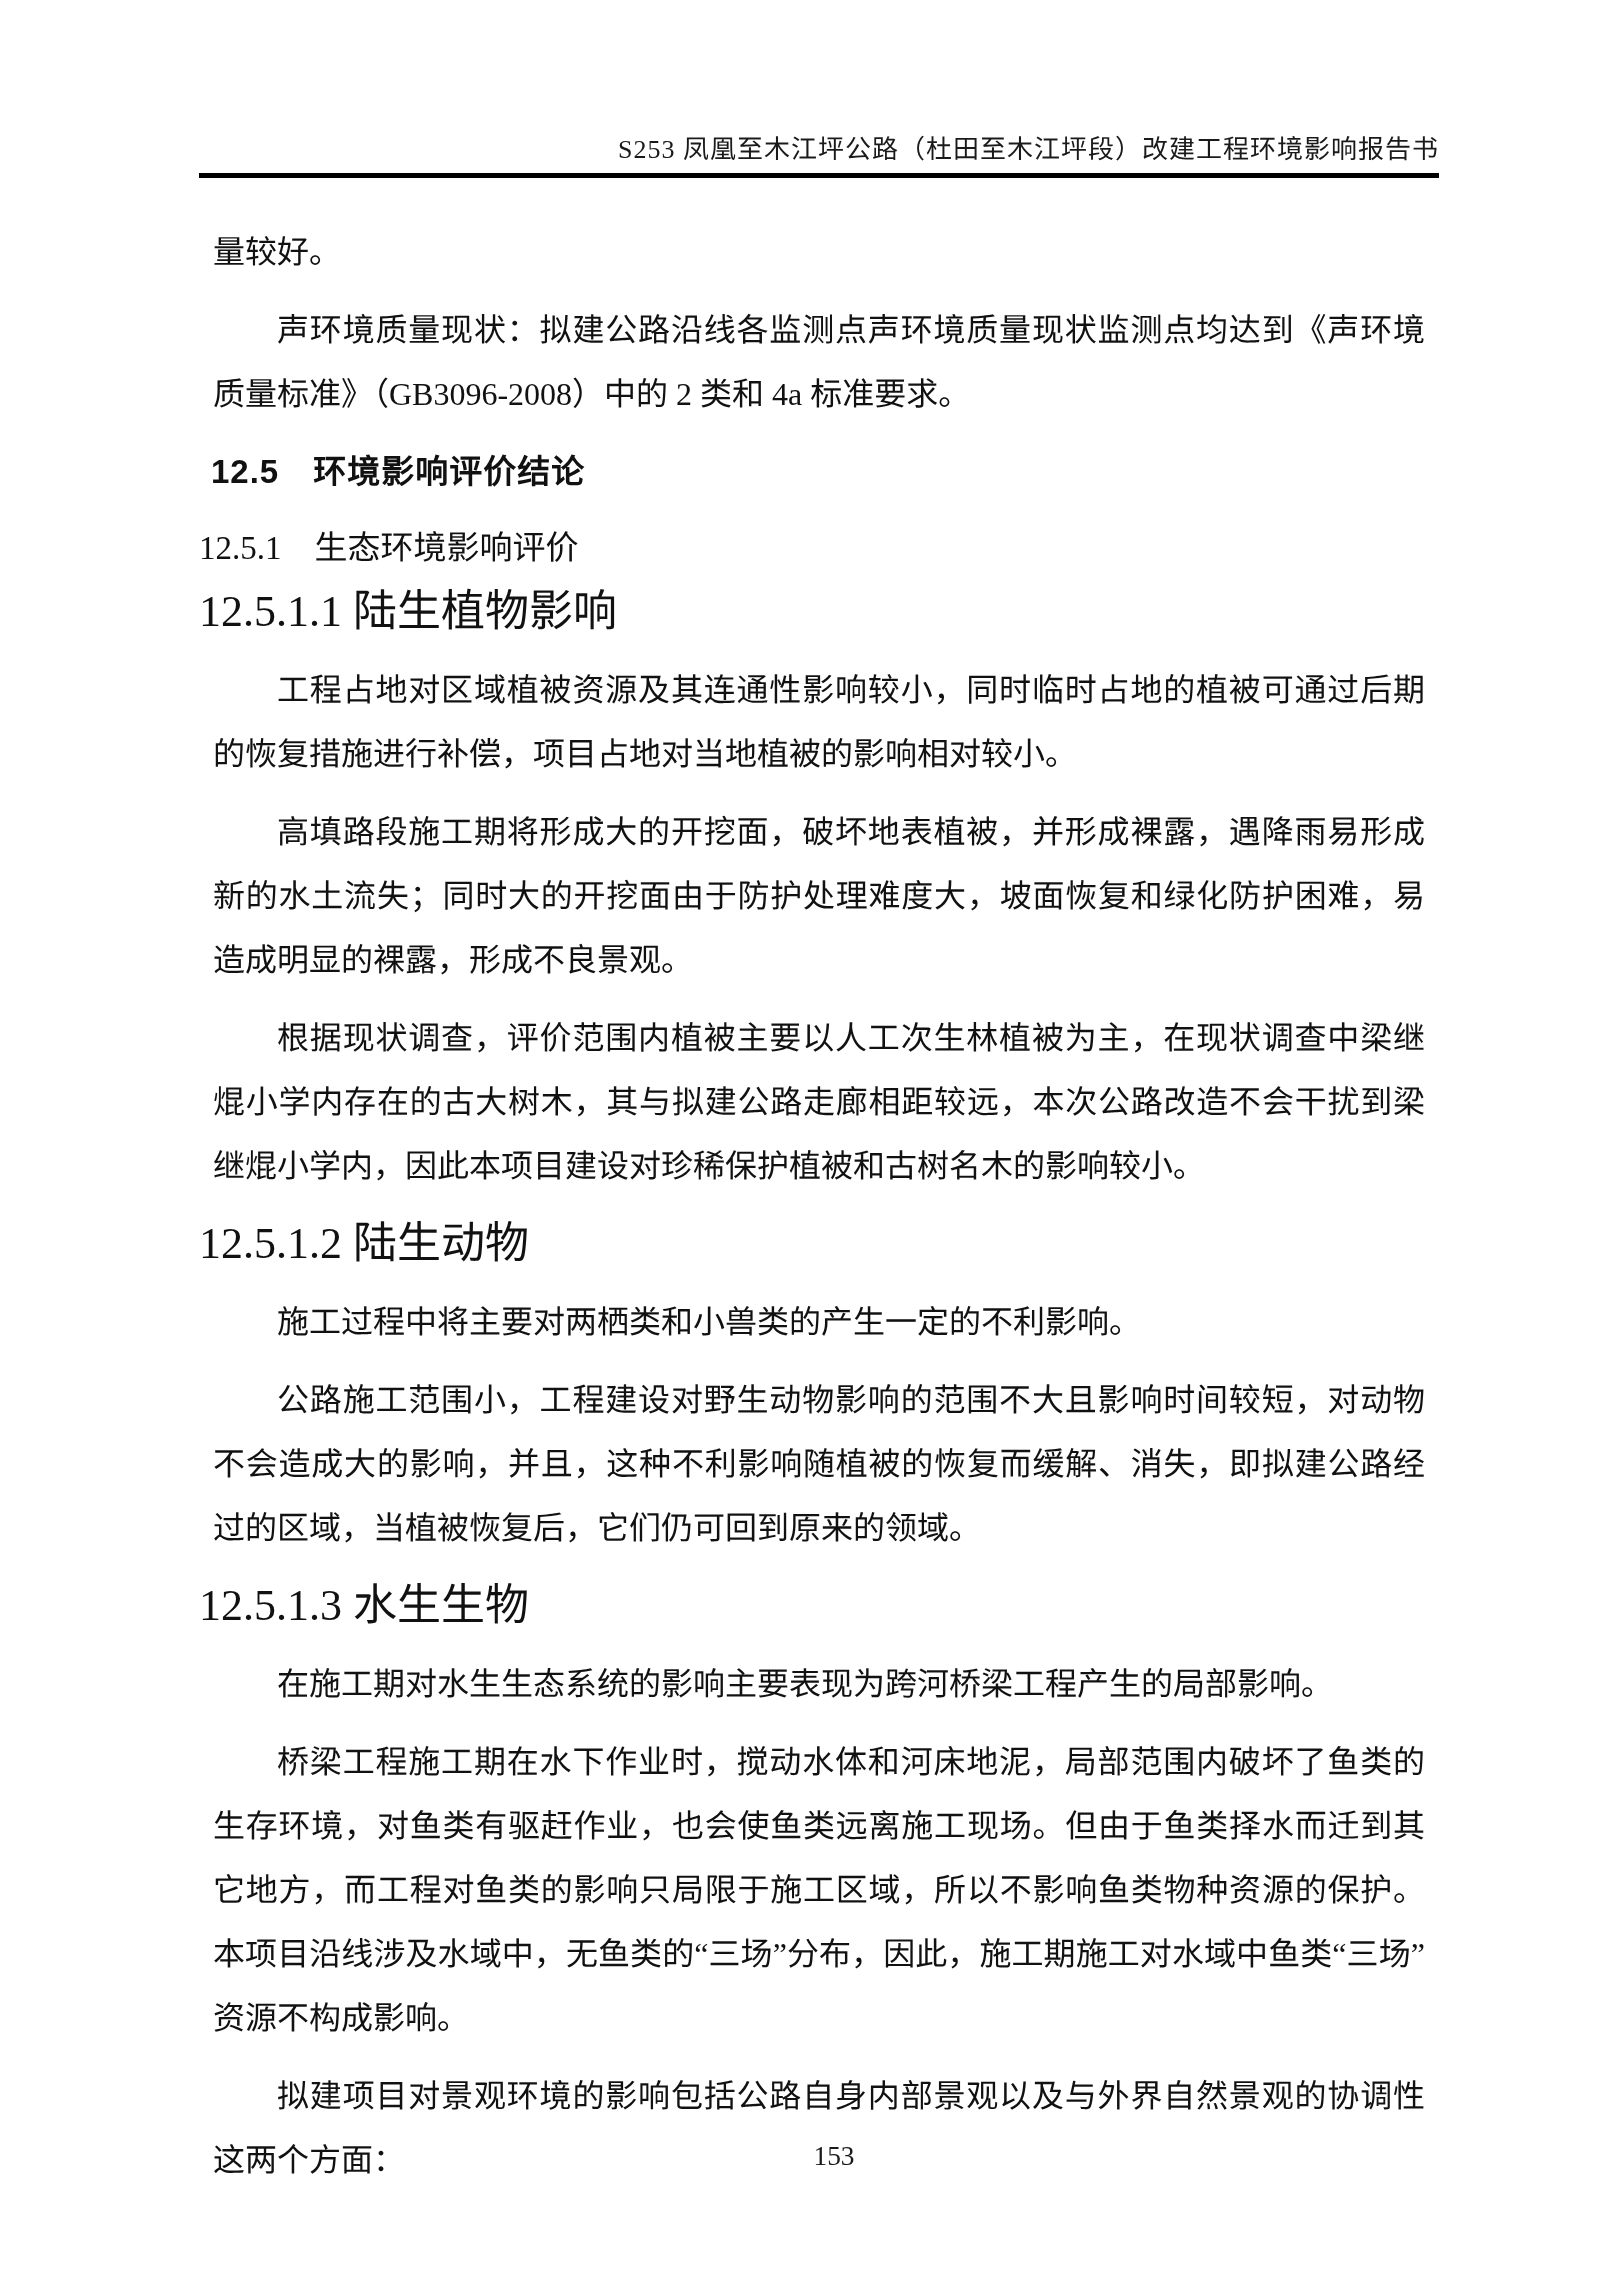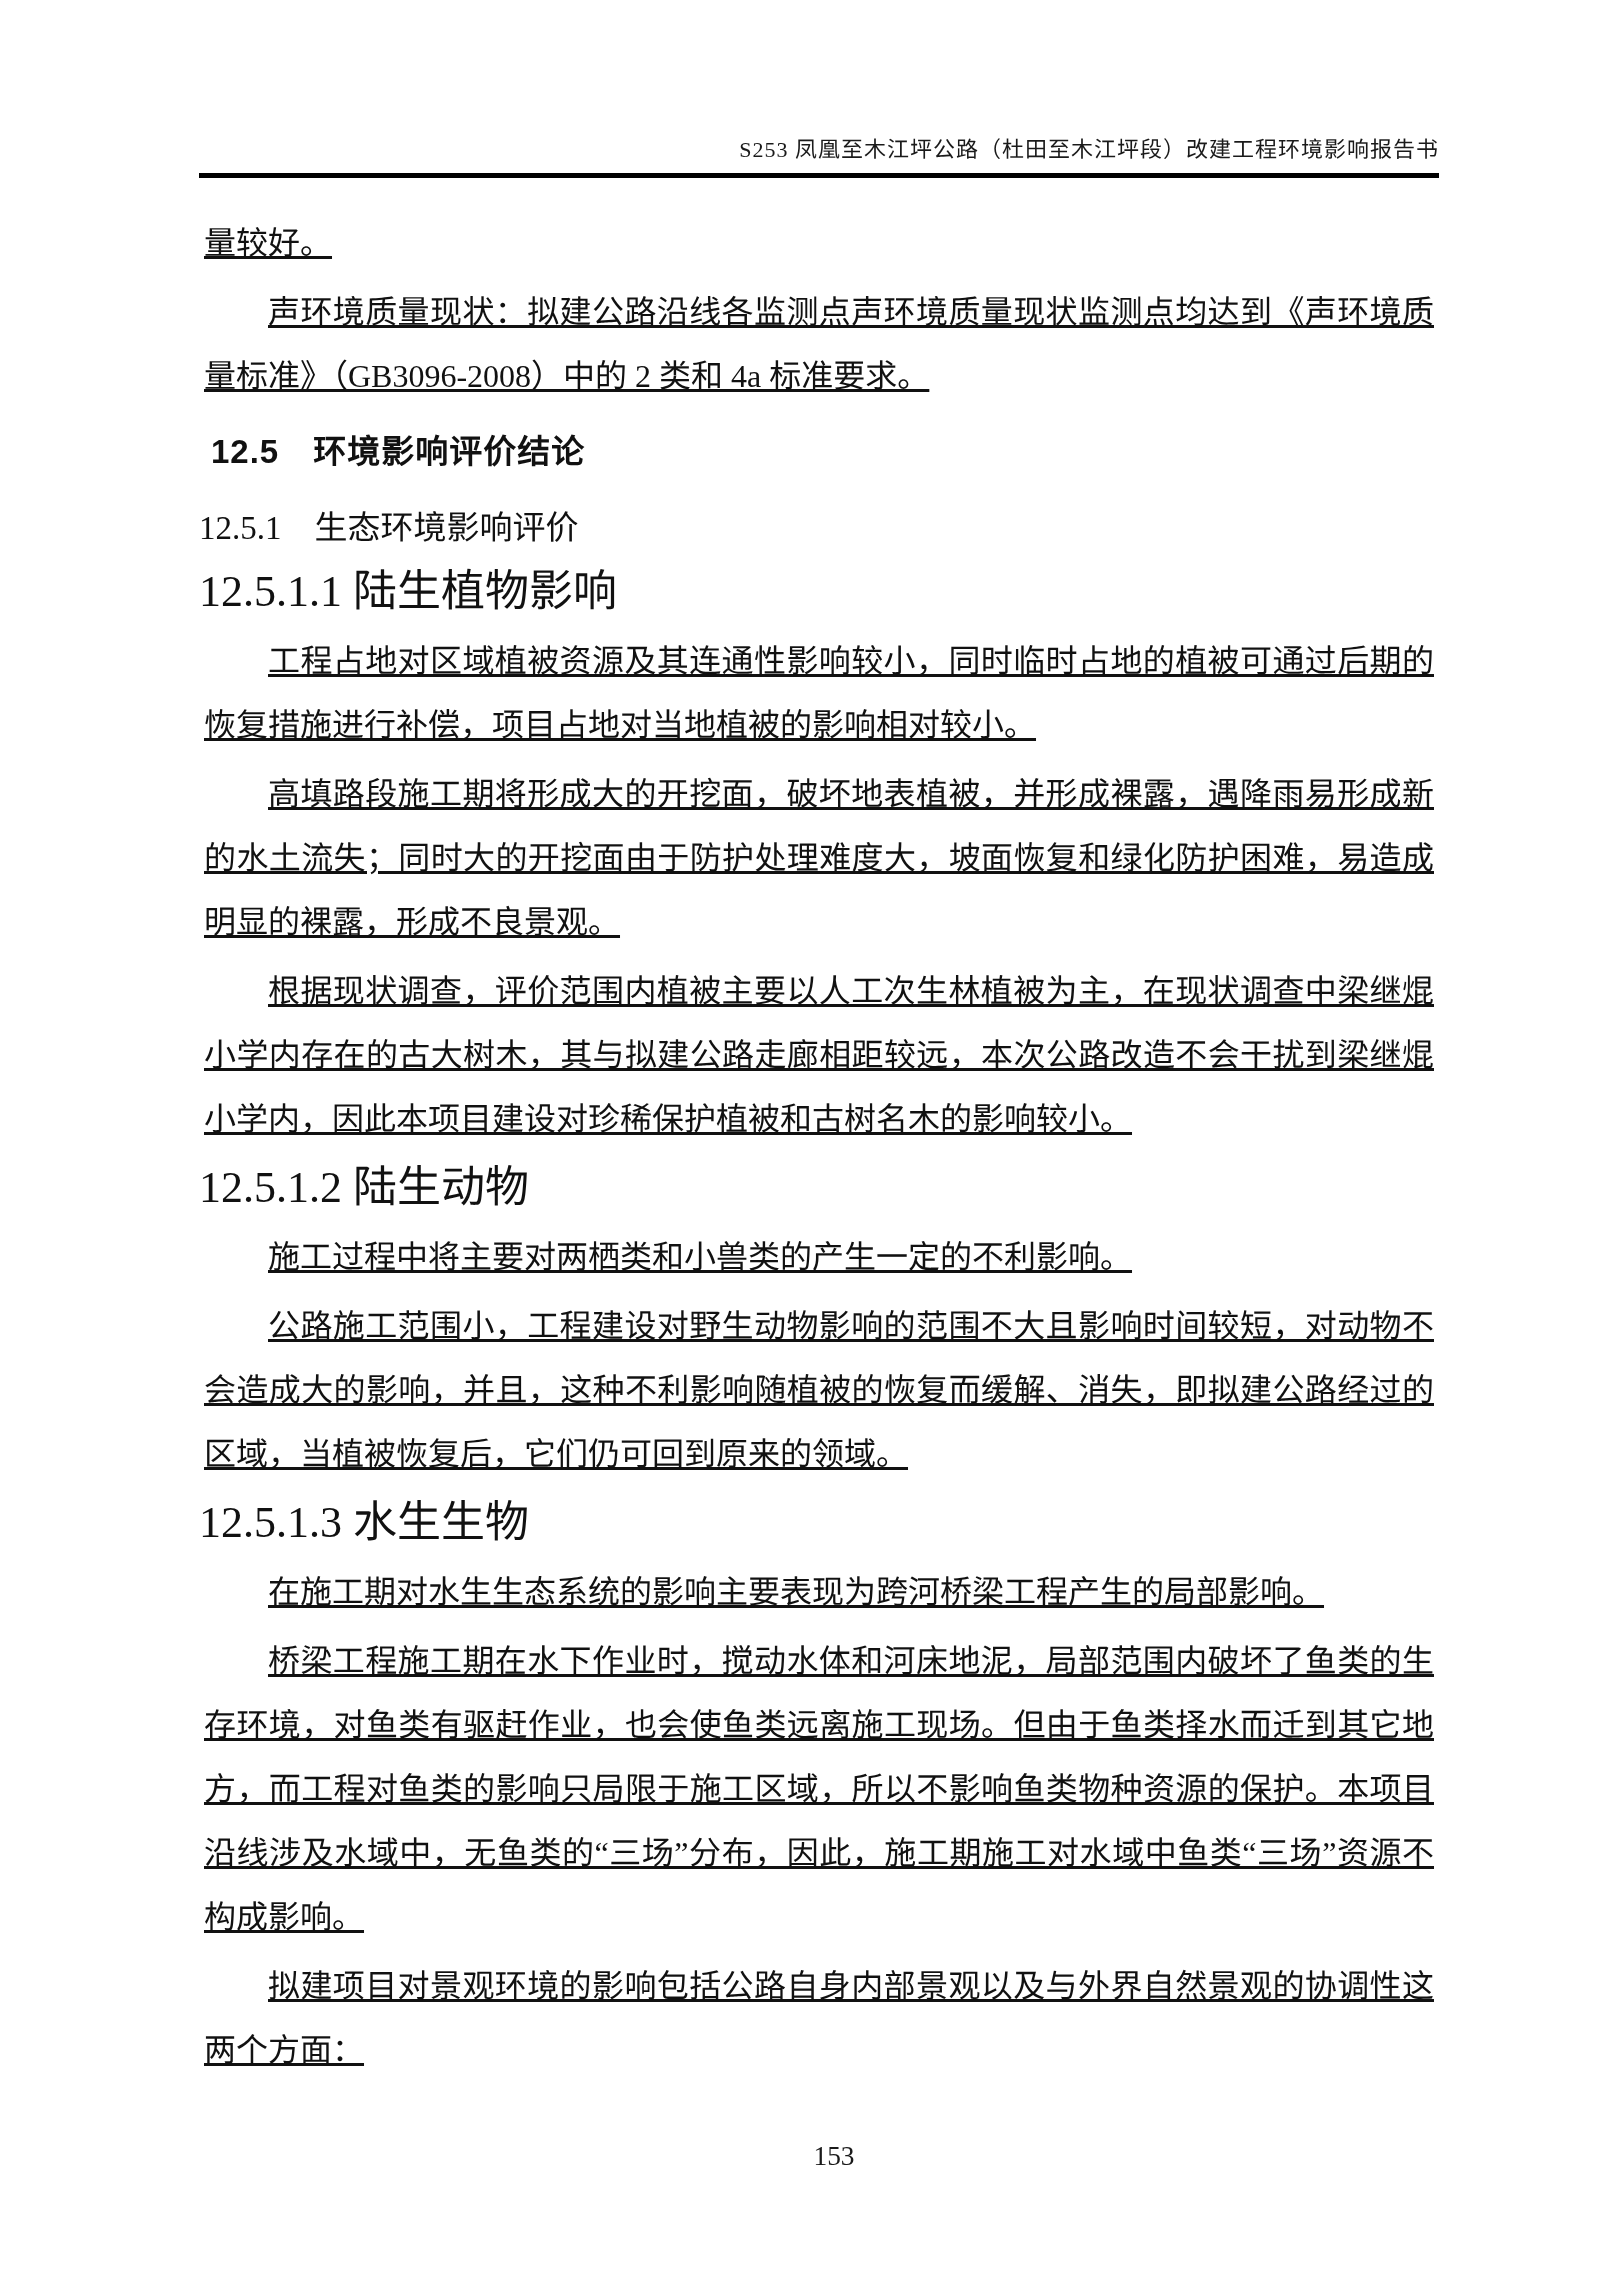--- a/index.html
+++ b/index.html
@@ -15,21 +15,21 @@
     color: #111111;
     font-family: "Liberation Serif", "DejaVu Serif", serif;
     overflow: hidden;
   }
   .doc-header {
     position: absolute;
     left: 199px;
     width: 1240px;
     top: 133px;
     text-align: right;
-    font-size: 22px;
+    font-size: 26px;
     line-height: 33px;
     color: #1a1a1a;
     letter-spacing: 1px;
     white-space: nowrap;
   }
   .header-rule {
     position: absolute;
     left: 199px;
     width: 1240px;
     top: 173px;
@@ -40,23 +40,22 @@
     position: absolute;
     left: 199px;
     width: 1240px;
     top: 206px;
     font-size: 32px;
     line-height: 64px;
     text-align: justify;
     text-justify: inter-ideograph;
   }
   .content p {
-    margin: 5px;
+    margin: 14px;
     text-indent: 2em;
-    text-decoration: underline;
   }
   .content p.cont {
     text-indent: 0;
   }
   .content h2 {
     margin: 12px;
     font-family: "Liberation Sans", "DejaVu Sans", sans-serif;
     font-weight: bold;
     font-size: 33px;
     line-height: 64px;

